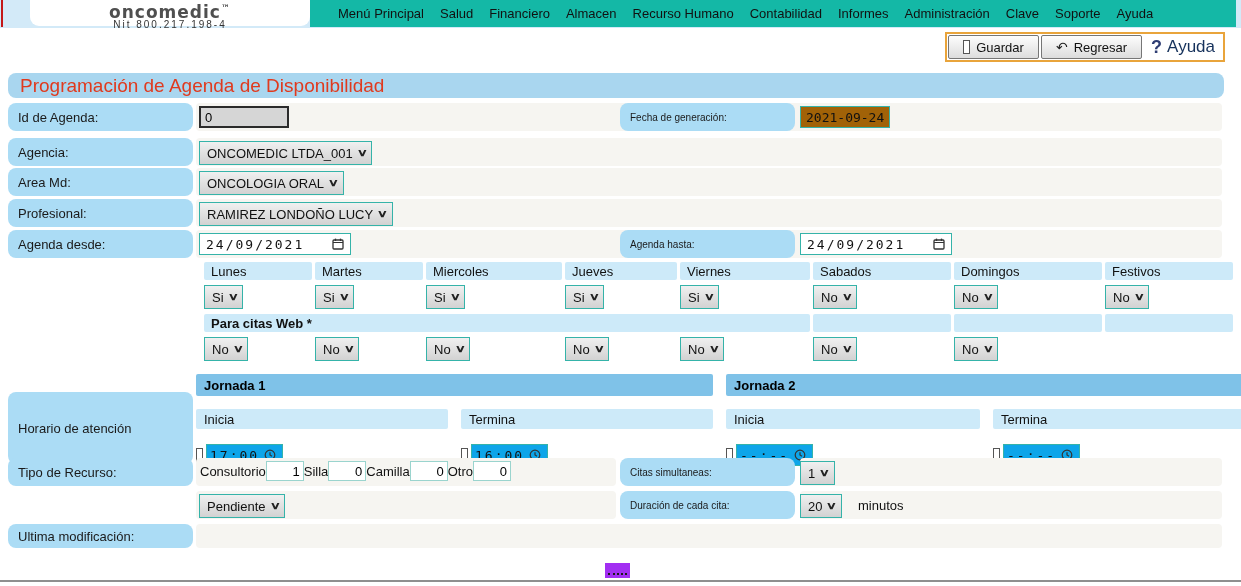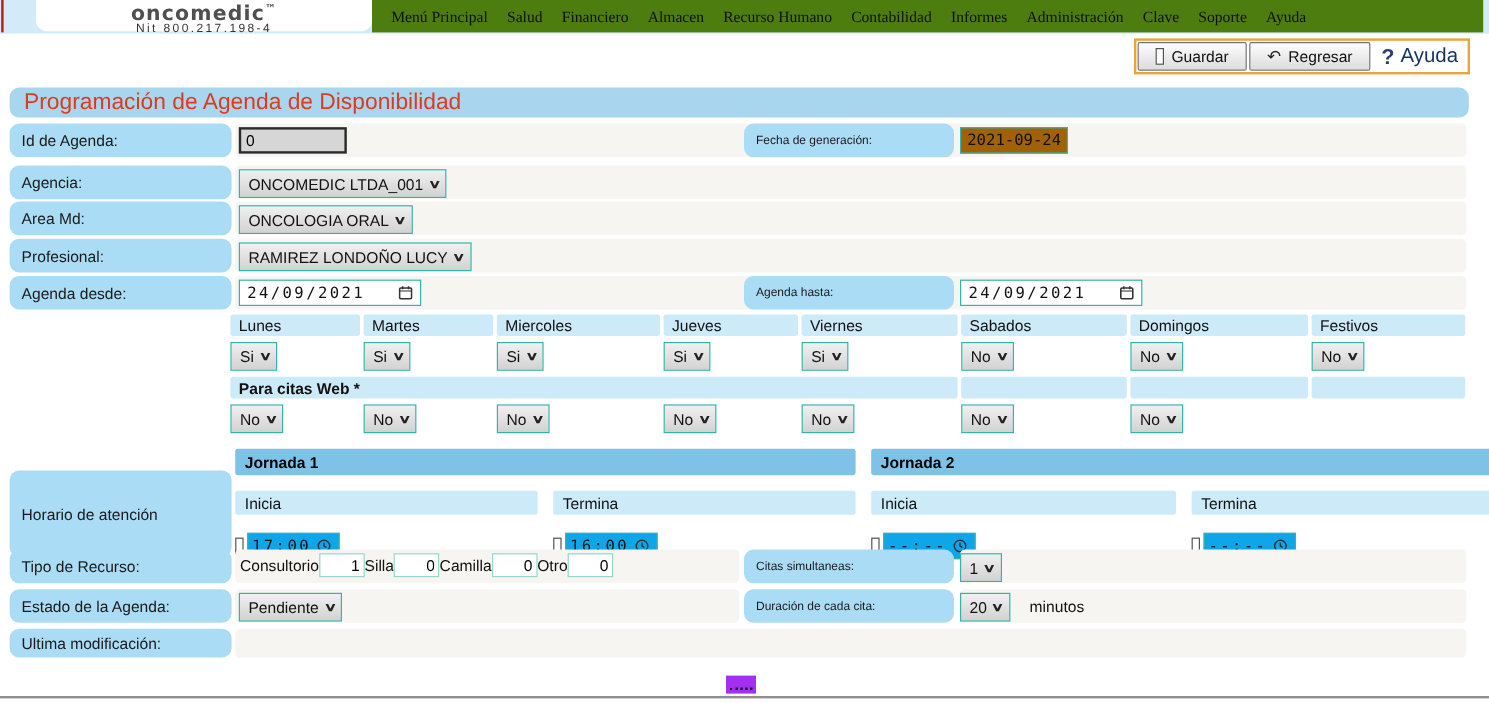--- a/index.html
+++ b/index.html
@@ -7,21 +7,21 @@
   #screen{position:relative;width:1241px;height:586px;background:#fff;overflow:hidden;}
   .abs{position:absolute;}
 
   
   .top-band{left:0;top:0;width:1241px;height:28px;background:#d3eaf8;}
   .edge-red{left:1px;top:0;width:2px;height:27px;background:#c41818;}
   .logo-box{left:30px;top:0;width:280px;height:25px;background:#fff;border-radius:0 0 9px 9px;text-align:center;padding-top:1px;}
   .logo-name{font-family:"DejaVu Sans",sans-serif;font-weight:bold;font-size:17px;color:#4f4f4f;letter-spacing:1px;line-height:15px;}
   .logo-tm{font-size:9px;vertical-align:super;color:#4f4f4f;}
   .logo-nit{font-size:10px;color:#333;letter-spacing:2px;line-height:10px;}
-  .menu-bar{left:310px;top:0;width:926px;height:27px;background:#4d7c0f;display:flex;align-items:center;padding-left:8px;box-sizing:border-box;font-family:Liberation Serif, serif;}
+  .menu-bar{left:310px;top:0;width:926px;height:27px;background:#14b8a6;display:flex;align-items:center;padding-left:20px;box-sizing:border-box;}
   .menu-item{font-size:13px;color:#111;padding:0 8px;white-space:nowrap;cursor:default;}
 
   
   .toolbar{top:32px;right:16px;height:26px;border:2px solid #e9a43b;background:#fff;display:flex;align-items:stretch;}
   .tbtn{display:flex;align-items:center;gap:6px;border:1px solid #767676;border-radius:2px;background:linear-gradient(#fdfdfd,#dcdcdc);font-size:13px;color:#111;padding:0 14px;margin:1px;cursor:pointer;}
   .glyphbox{display:inline-block;width:5px;height:12px;border:1px solid #555;background:#fff;}
   .back-arrow{font-size:14px;color:#222;}
   .help-area{display:flex;align-items:center;gap:5px;padding:0 8px;font-size:17px;color:#16325c;}
   .help-q{font-weight:bold;font-size:18px;color:#2e3d73;}
 
@@ -39,21 +39,21 @@
   .mono{font-family:"DejaVu Sans Mono",monospace;font-size:13px;color:#111;}
   .id-input{background:#d6d6d6;border:2px solid #2b2b2b;width:78px;height:18px;font-size:13px;padding:0 4px;font-family:"Liberation Sans",sans-serif;color:#000;}
   .valbox{display:inline-flex;align-items:center;background:#a16207;border:1px solid #35b3a9;padding:2px 5px;height:16px;}
   .datebox{display:inline-flex;align-items:center;justify-content:space-between;background:#fff;border:1px solid #35b3a9;width:138px;height:18px;padding:1px 6px;box-sizing:content-box;}
   .datebox .mono{letter-spacing:2px;}
   .timebox{display:inline-flex;align-items:center;background:#0ea5e9;border:1px solid #35b3a9;height:18px;padding:1px 6px 1px 3px;gap:5px;}
   .timebox .mono{letter-spacing:2px;}
   .num-input{background:#fff;border:1px solid #9ad4ce;width:30px;height:18px;font-size:13px;text-align:right;padding:0 3px;font-family:"Liberation Sans",sans-serif;color:#000;}
 
   
-  .days-grid{left:192px;top:262px;width:1030px;display:grid;grid-template-columns:108px 108px 136px 112px 130px 138px 148px 128px;grid-template-rows:18px 28px 18px 28px;column-gap:3px;row-gap:3px;}
+  .days-grid{left:204px;top:262px;width:1030px;display:grid;grid-template-columns:108px 108px 136px 112px 130px 138px 148px 128px;grid-template-rows:18px 28px 18px 28px;column-gap:3px;row-gap:3px;}
   .day-h{background:#cdeaf9;font-size:13px;color:#111;display:flex;align-items:center;padding-left:7px;border-radius:2px;}
   .day-cell{display:flex;align-items:center;}
   .web-band{background:#cdeaf9;grid-column:1 / span 5;display:flex;align-items:center;padding-left:7px;font-size:13px;font-weight:bold;color:#111;border-radius:2px;}
   .web-fill{background:#cdeaf9;border-radius:2px;}
 
   
   .hor-grid{left:196px;top:374px;width:1030px;display:grid;grid-template-columns:252px 252px 254px 256px;grid-template-rows:22px 20px 26px;column-gap:3px;row-gap:3px;gap:13px;}
   .jorn-h{background:#7fc2e8;display:flex;align-items:center;padding-left:8px;font-size:13px;font-weight:bold;color:#000;grid-column:span 2;border-radius:2px;}
   .sub-h{background:#cdeaf9;display:flex;align-items:center;padding-left:8px;font-size:13px;color:#111;border-radius:2px;}
 
@@ -330,21 +330,20 @@
     <input class="num-input" readonly="" value="0" style="">
   </div>
   <div class="abs rlbl" style="top:458px;">Citas simultaneas:</div>
   <span class="abs sel" style="left:800px;top:461px;">
       <span>1</span>
       <span class="caret">∨</span>
     </span>
 
   <div class="abs band" style="left:196px;top:491px;width:420px;height:28px;"></div>
   <div class="abs band" style="left:800px;top:491px;width:422px;height:28px;"></div>
-  <div class="abs lbl" style="top:491px;">Estado de la Agenda:</div>
   <span class="abs sel" style="left:199px;top:494px;">
       <span>Pendiente</span>
       <span class="caret">∨</span>
     </span>
   <div class="abs rlbl" style="top:491px;">Duración de cada cita:</div>
   <span class="abs sel" style="left:800px;top:494px;">
       <span>20</span>
       <span class="caret">∨</span>
     </span>
   <span class="abs plain" style="left:858px;top:498px;">minutos</span>

